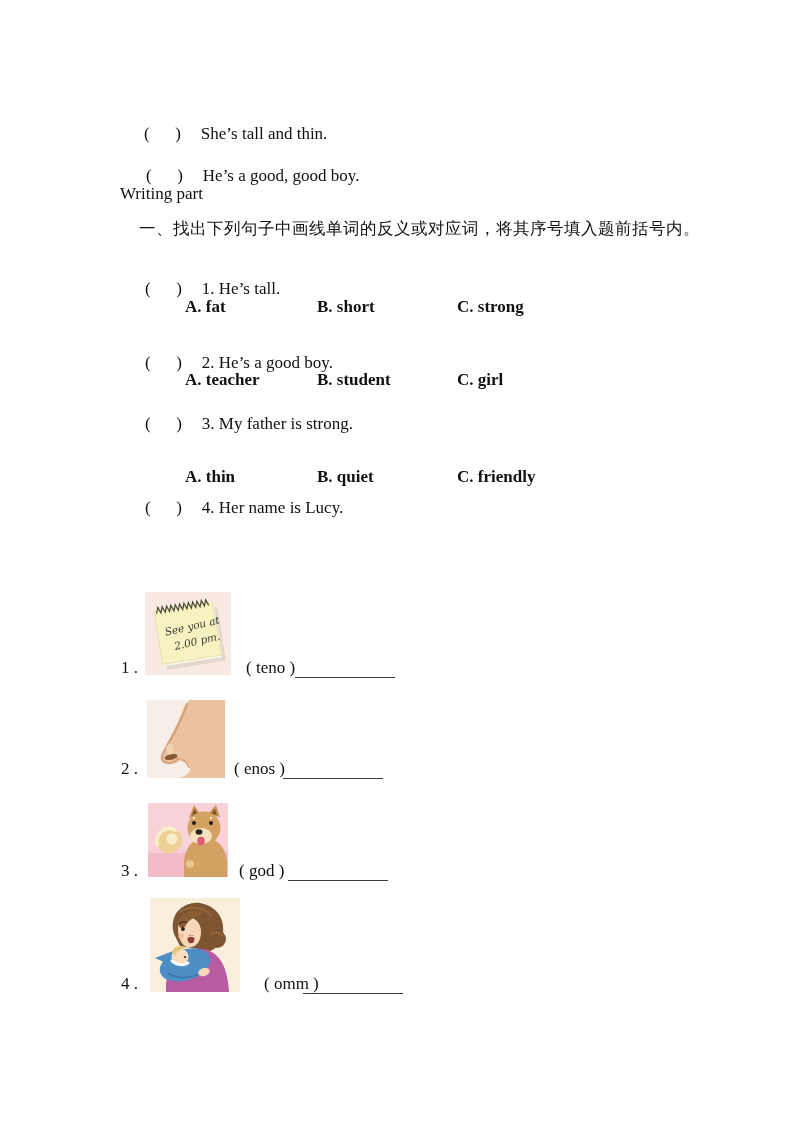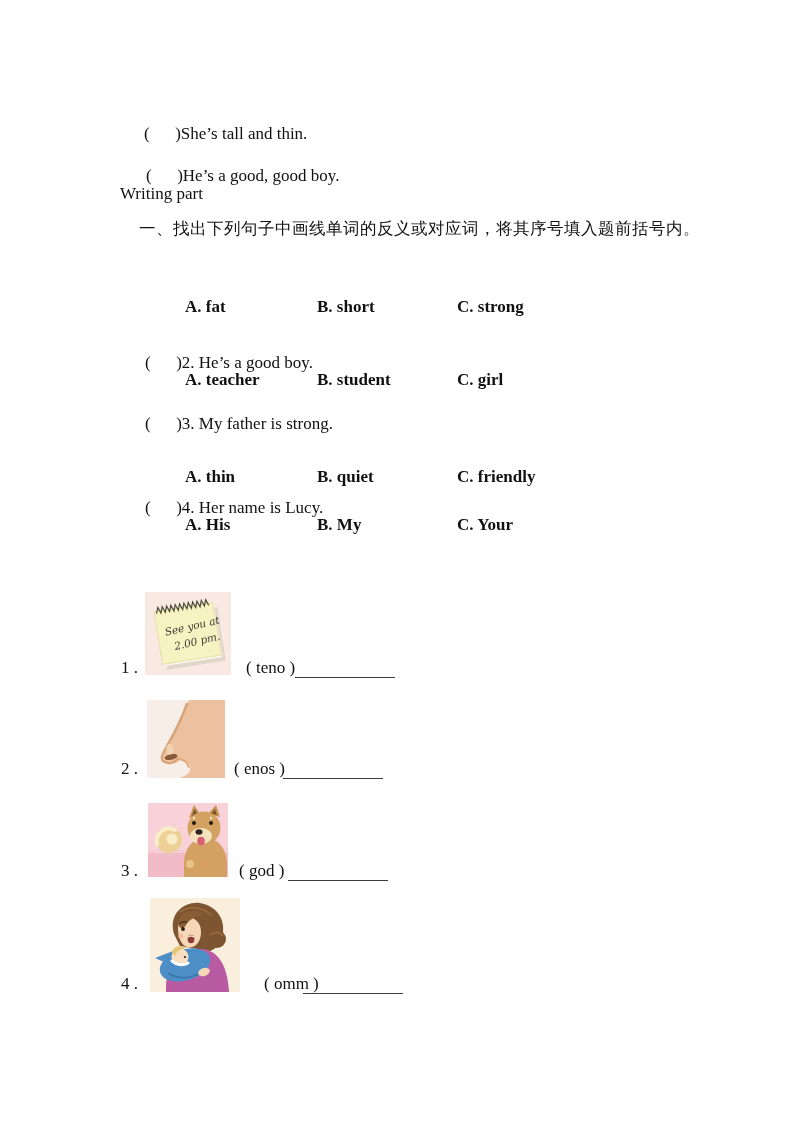--- a/index.html
+++ b/index.html
@@ -5,21 +5,21 @@
   html,body { margin:0; padding:0; background:#ffffff; }
   body { width:793px; height:1122px; position:relative; overflow:hidden;
          font-family:"Liberation Serif", serif; color:#111; }
 
   .page { position:absolute; inset:0; background:#fff; }
 
   .line { position:absolute; white-space:pre; font-size:17px; line-height:1.2; }
   .cjk  { font-size:16.5px; letter-spacing:0.5px; }
 
   .paren { white-space:pre; }
-  .stem  { margin-left:0; }
+  .stem  { margin-left:20px; }
 
   .opts  { position:absolute; left:0; width:100%; height:22px; font-size:17px;font-weight:bold; }
   .opt-a { position:absolute; left:185px; white-space:pre; }
   .opt-b { position:absolute; left:317px; white-space:pre; }
   .opt-c { position:absolute; left:457px; white-space:pre; }
 
   
   .intro-1 { left:127px; top:104px; }
   .intro-2 { left:129px; top:146px; }
   .writing { left:120px; top:184px; }
@@ -63,20 +63,23 @@
     <span class="paren">(      )</span><span class="stem">She’s tall and thin.</span>
   </div>
   <div class="line intro-2">
     <span class="paren">(      )</span><span class="stem">He’s a good, good boy.</span>
   </div>
 
   <div class="line writing">Writing part</div>
 
   <div class="line h1 cjk">一、找出下列句子中画线单词的反义或对应词，将其序号填入题前括号内。</div>
 
+  <div class="line q1s">
+    <span class="paren">(      )</span><span class="stem">1. He’s tall.</span>
+  </div>
   <div class="opts q1o">
     <span class="opt-a">A. fat</span>
     <span class="opt-b">B. short</span>
     <span class="opt-c">C. strong</span>
   </div>
 
   <div class="line q2s">
     <span class="paren">(      )</span><span class="stem">2. He’s a good boy.</span>
   </div>
   <div class="opts q2o">
@@ -89,25 +92,20 @@
     <span class="paren">(      )</span><span class="stem">3. My father is strong.</span>
   </div>
   <div class="opts q3o">
     <span class="opt-a">A. thin</span>
     <span class="opt-b">B. quiet</span>
     <span class="opt-c">C. friendly</span>
   </div>
 
   <div class="line q4s">
     <span class="paren">(      )</span><span class="stem">4. Her name is Lucy.</span>
-  </div>
-  <div class="opts q4o">
-    <span class="opt-a">A. His</span>
-    <span class="opt-b">B. My</span>
-    <span class="opt-c">C. Your</span>
   </div>
 
 
   <div class="pic pic1">
     <svg viewBox="0 0 86 83">
       <rect width="86" height="83" fill="#f8eae2"></rect>
       <g transform="rotate(-9 43 41)">
         <rect x="17" y="20" width="59" height="54" fill="#d9cec0" opacity="0.7"></rect>
         <rect x="13" y="15" width="60" height="55" fill="#fbfaf0"></rect>
         <rect x="13" y="15" width="59" height="53" fill="#f6f2c2" stroke="#e7dfab" stroke-width="1"></rect>

